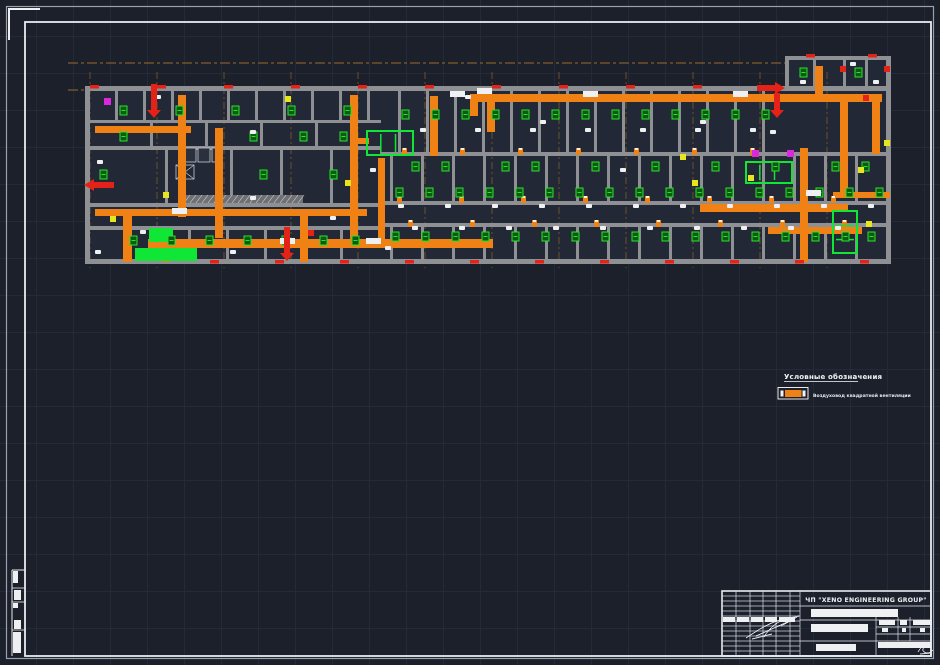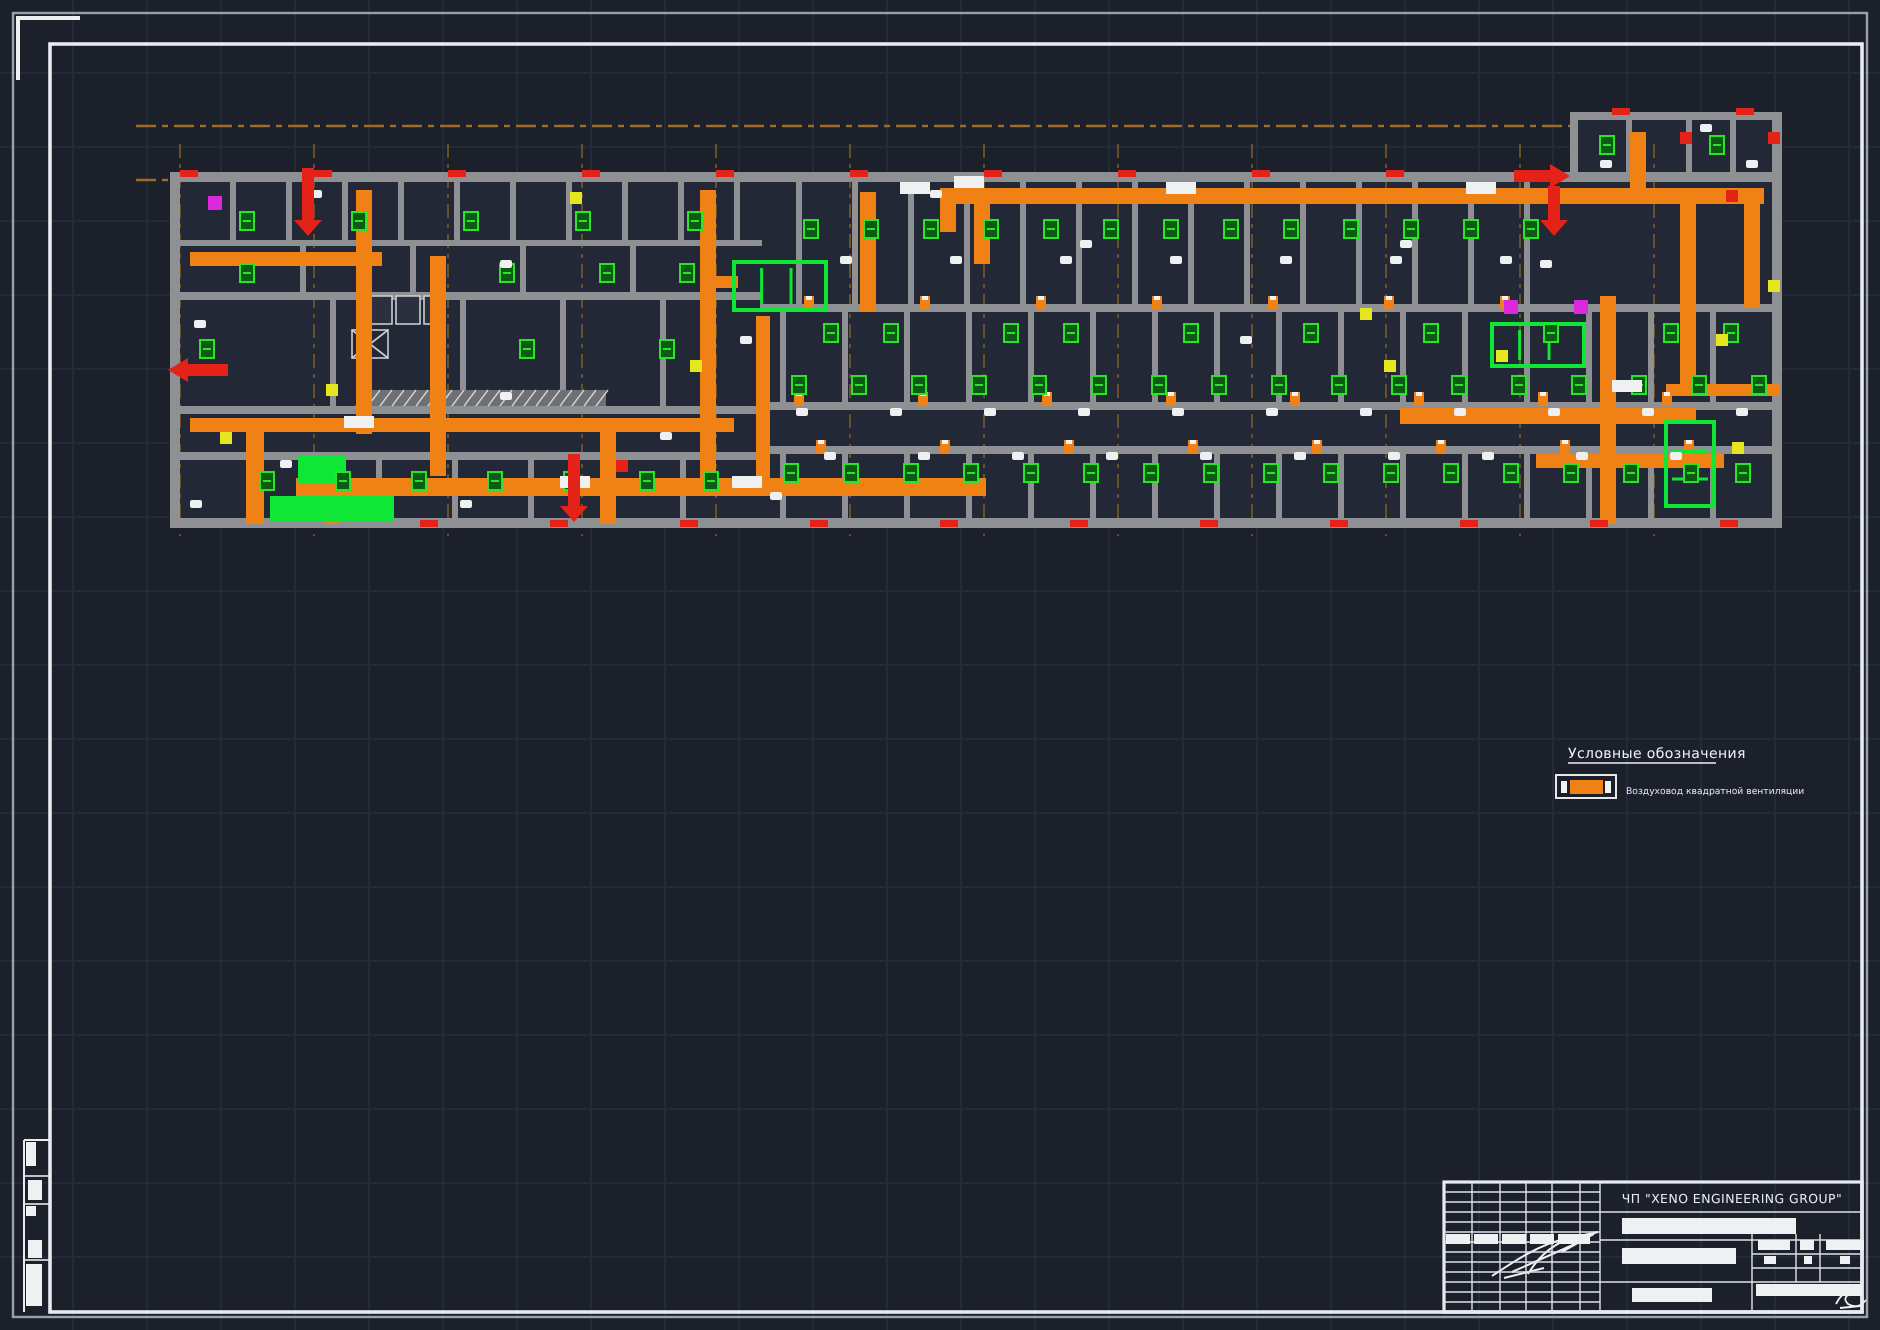--- a/index.html
+++ b/index.html
@@ -4,21 +4,21 @@
 <style>
   html,body{margin:0;padding:0;}
   body{
     width:940px;height:665px;overflow:hidden;
     background-color:#1b202b;
     background-image:
       repeating-linear-gradient(to right, transparent 0 36px, #232b3a 36px 37px),
       repeating-linear-gradient(to bottom, transparent 0 36px, #232b3a 36px 37px);
     font-family:"DejaVu Sans", sans-serif;
   }
-  .sheet{position:relative;width:940px;height:665px;}
+  .sheet{position:relative;width:940px;height:665px;font-weight:bold;}
   svg{position:absolute;left:0;top:0;}
   .legend-title{font-size:7px;fill:#eef1f4;letter-spacing:.2px;}
   .legend-label{font-size:4.6px;fill:#dfe3e8;}
   .company-text{font-size:6.2px;fill:#e8ecef;letter-spacing:.25px;}
 </style>
 </head>
 <body>
 
 <div class="sheet">
   <svg width="940" height="665" viewBox="0 0 940 665">

